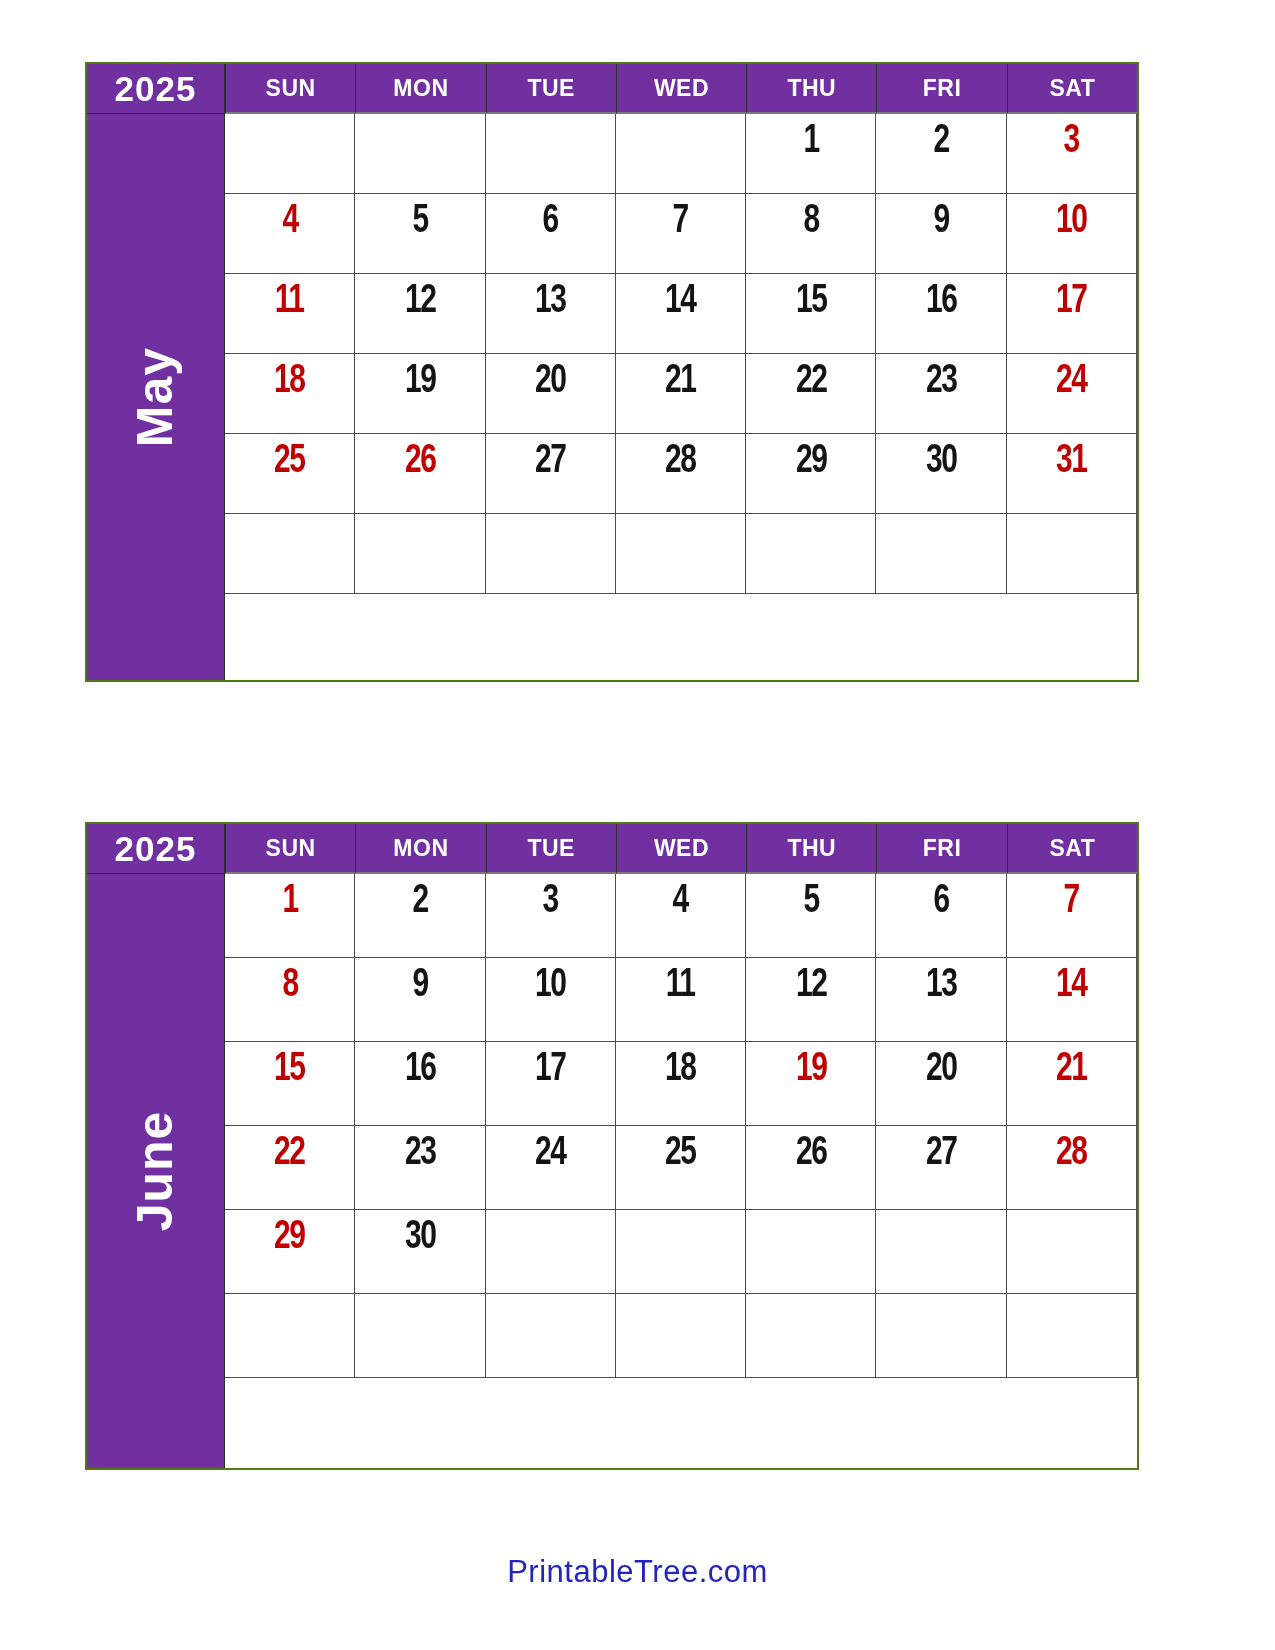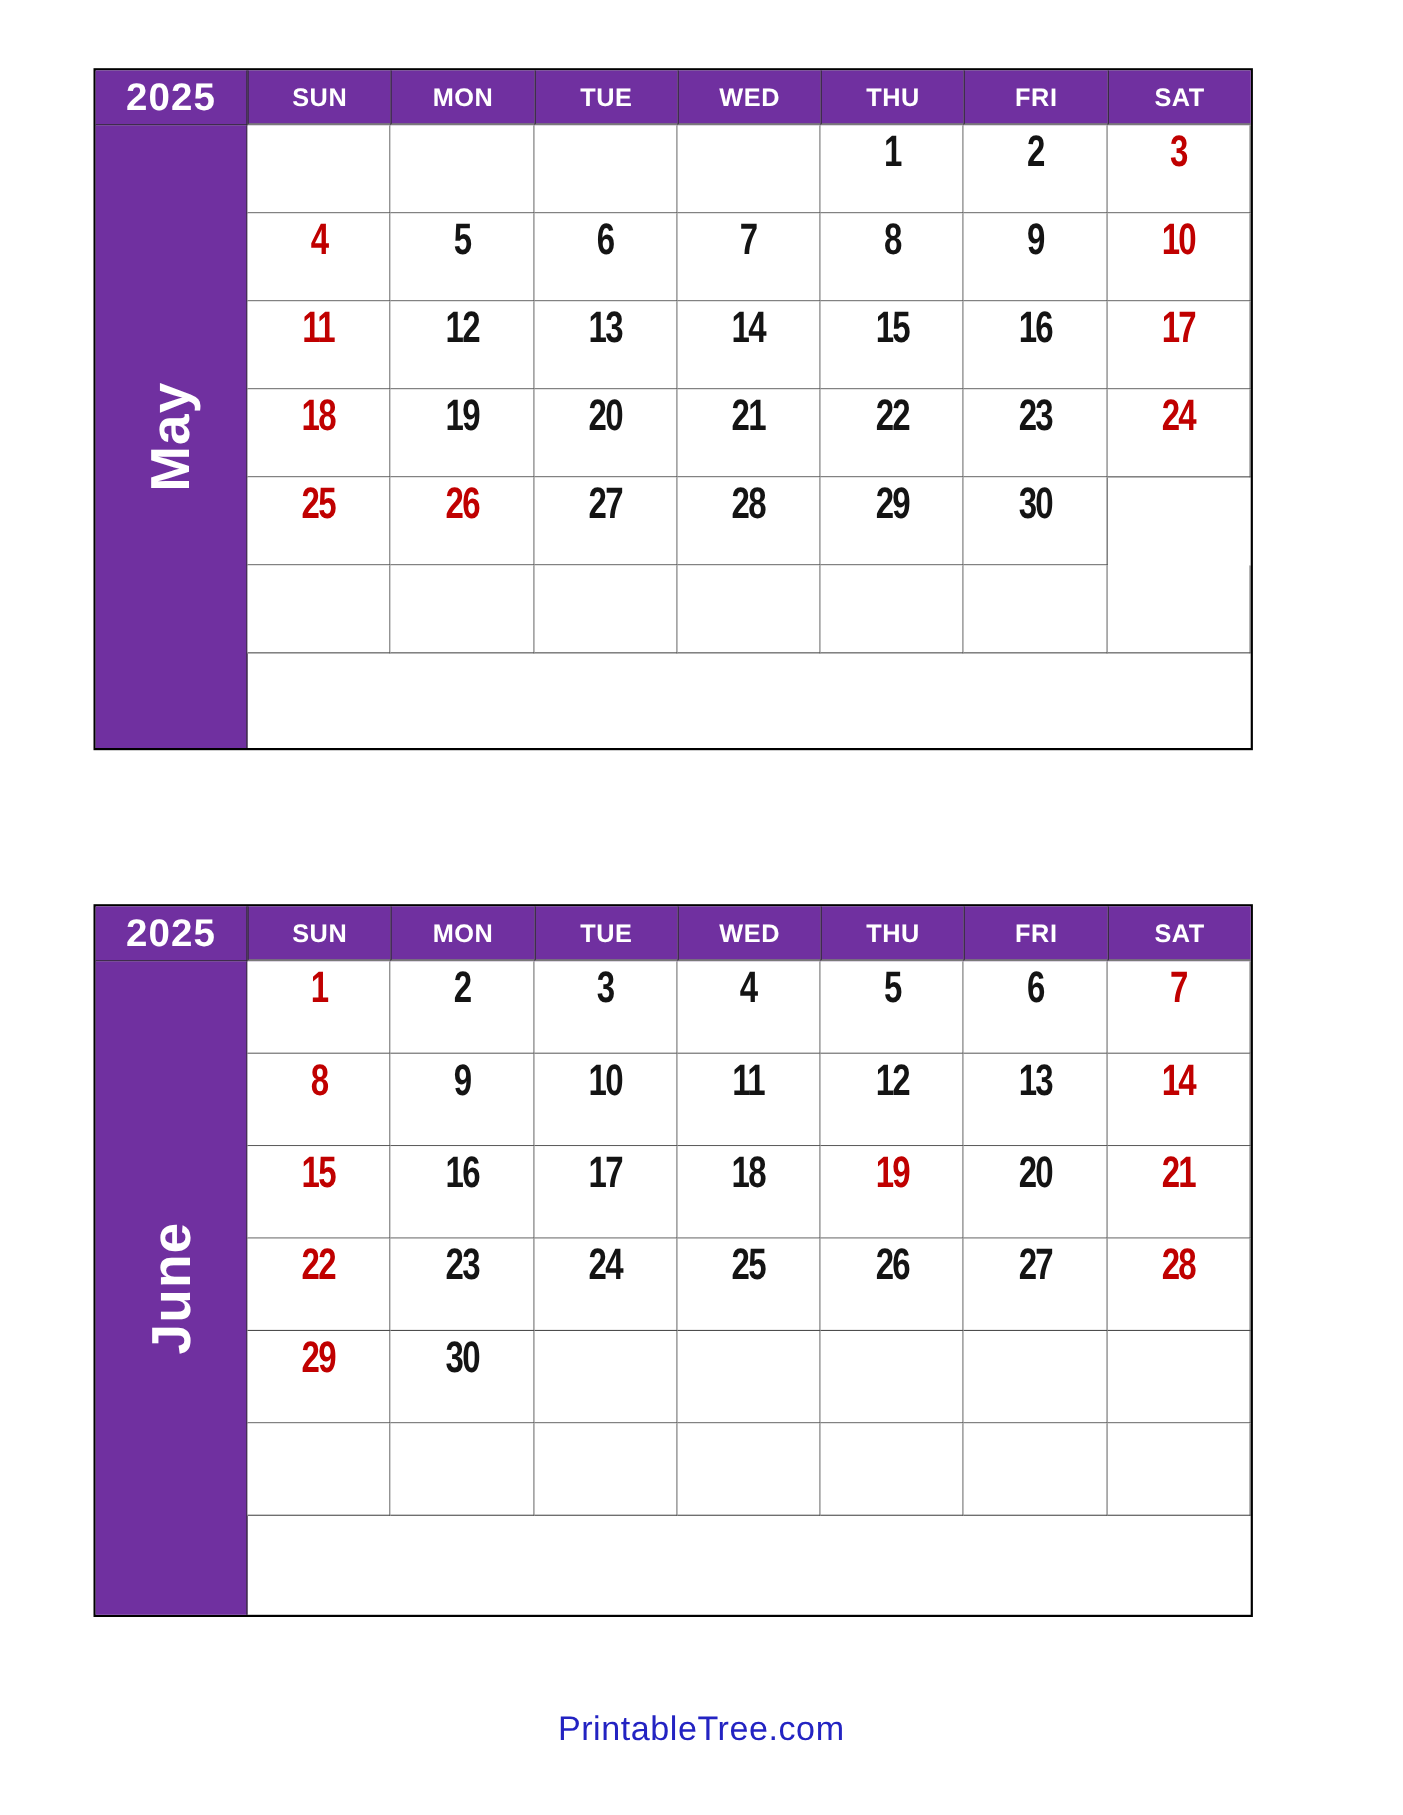--- a/index.html
+++ b/index.html
@@ -4,21 +4,21 @@
 <style>
   * { margin:0; padding:0; box-sizing:border-box; }
   html,body { width:1275px; height:1650px; background:#ffffff;
     font-family:"Liberation Sans","DejaVu Sans",sans-serif; position:relative; overflow:hidden; }
 
   .calendar {
     position:absolute; left:85px; width:1054px;
     display:grid;
     grid-template-columns:138px repeat(7,1fr);
     grid-template-rows:50px repeat(6,var(--rh)) var(--nh);
-    border:2px solid #000000;
+    border:2px solid #4d7c0f;
     background:#ffffff;
   }
   .cal-a { top:62px;  --rh:80px; --nh:86px; }
   .cal-b { top:822px; --rh:84px; --nh:90px; }
 
   .year-cell {
     grid-row:1; grid-column:1;
     background:var(--purple); color:#ffffff;
     display:flex; align-items:center; justify-content:center;
     font-size:35px; font-weight:bold; letter-spacing:1px;
@@ -110,20 +110,21 @@
     <div class="date-cell" style="grid-area: 5 / 5;"><span class="dnum">21</span></div>
     <div class="date-cell" style="grid-area: 5 / 6;"><span class="dnum">22</span></div>
     <div class="date-cell" style="grid-area: 5 / 7;"><span class="dnum">23</span></div>
     <div class="date-cell" style="grid-area: 5 / 8;"><span class="dnum red">24</span></div>
     <div class="date-cell" style="grid-area: 6 / 2;"><span class="dnum red">25</span></div>
     <div class="date-cell" style="grid-area: 6 / 3;"><span class="dnum red">26</span></div>
     <div class="date-cell" style="grid-area: 6 / 4;"><span class="dnum">27</span></div>
     <div class="date-cell" style="grid-area: 6 / 5;"><span class="dnum">28</span></div>
     <div class="date-cell" style="grid-area: 6 / 6;"><span class="dnum">29</span></div>
     <div class="date-cell" style="grid-area: 6 / 7;"><span class="dnum">30</span></div>
+    <div class="date-cell" style="grid-area: 6 / 8;"><span class="dnum red">31</span></div>
     <div class="date-cell" style="grid-area: 7 / 2;"></div>
     <div class="date-cell" style="grid-area: 7 / 3;"></div>
     <div class="date-cell" style="grid-area: 7 / 4;"></div>
     <div class="date-cell" style="grid-area: 7 / 5;"></div>
     <div class="date-cell" style="grid-area: 7 / 6;"></div>
     <div class="date-cell" style="grid-area: 7 / 7;"></div>
     <div class="date-cell" style="grid-area: 7 / 8;"></div>
   </section>
 
 <section class="calendar cal-b">

